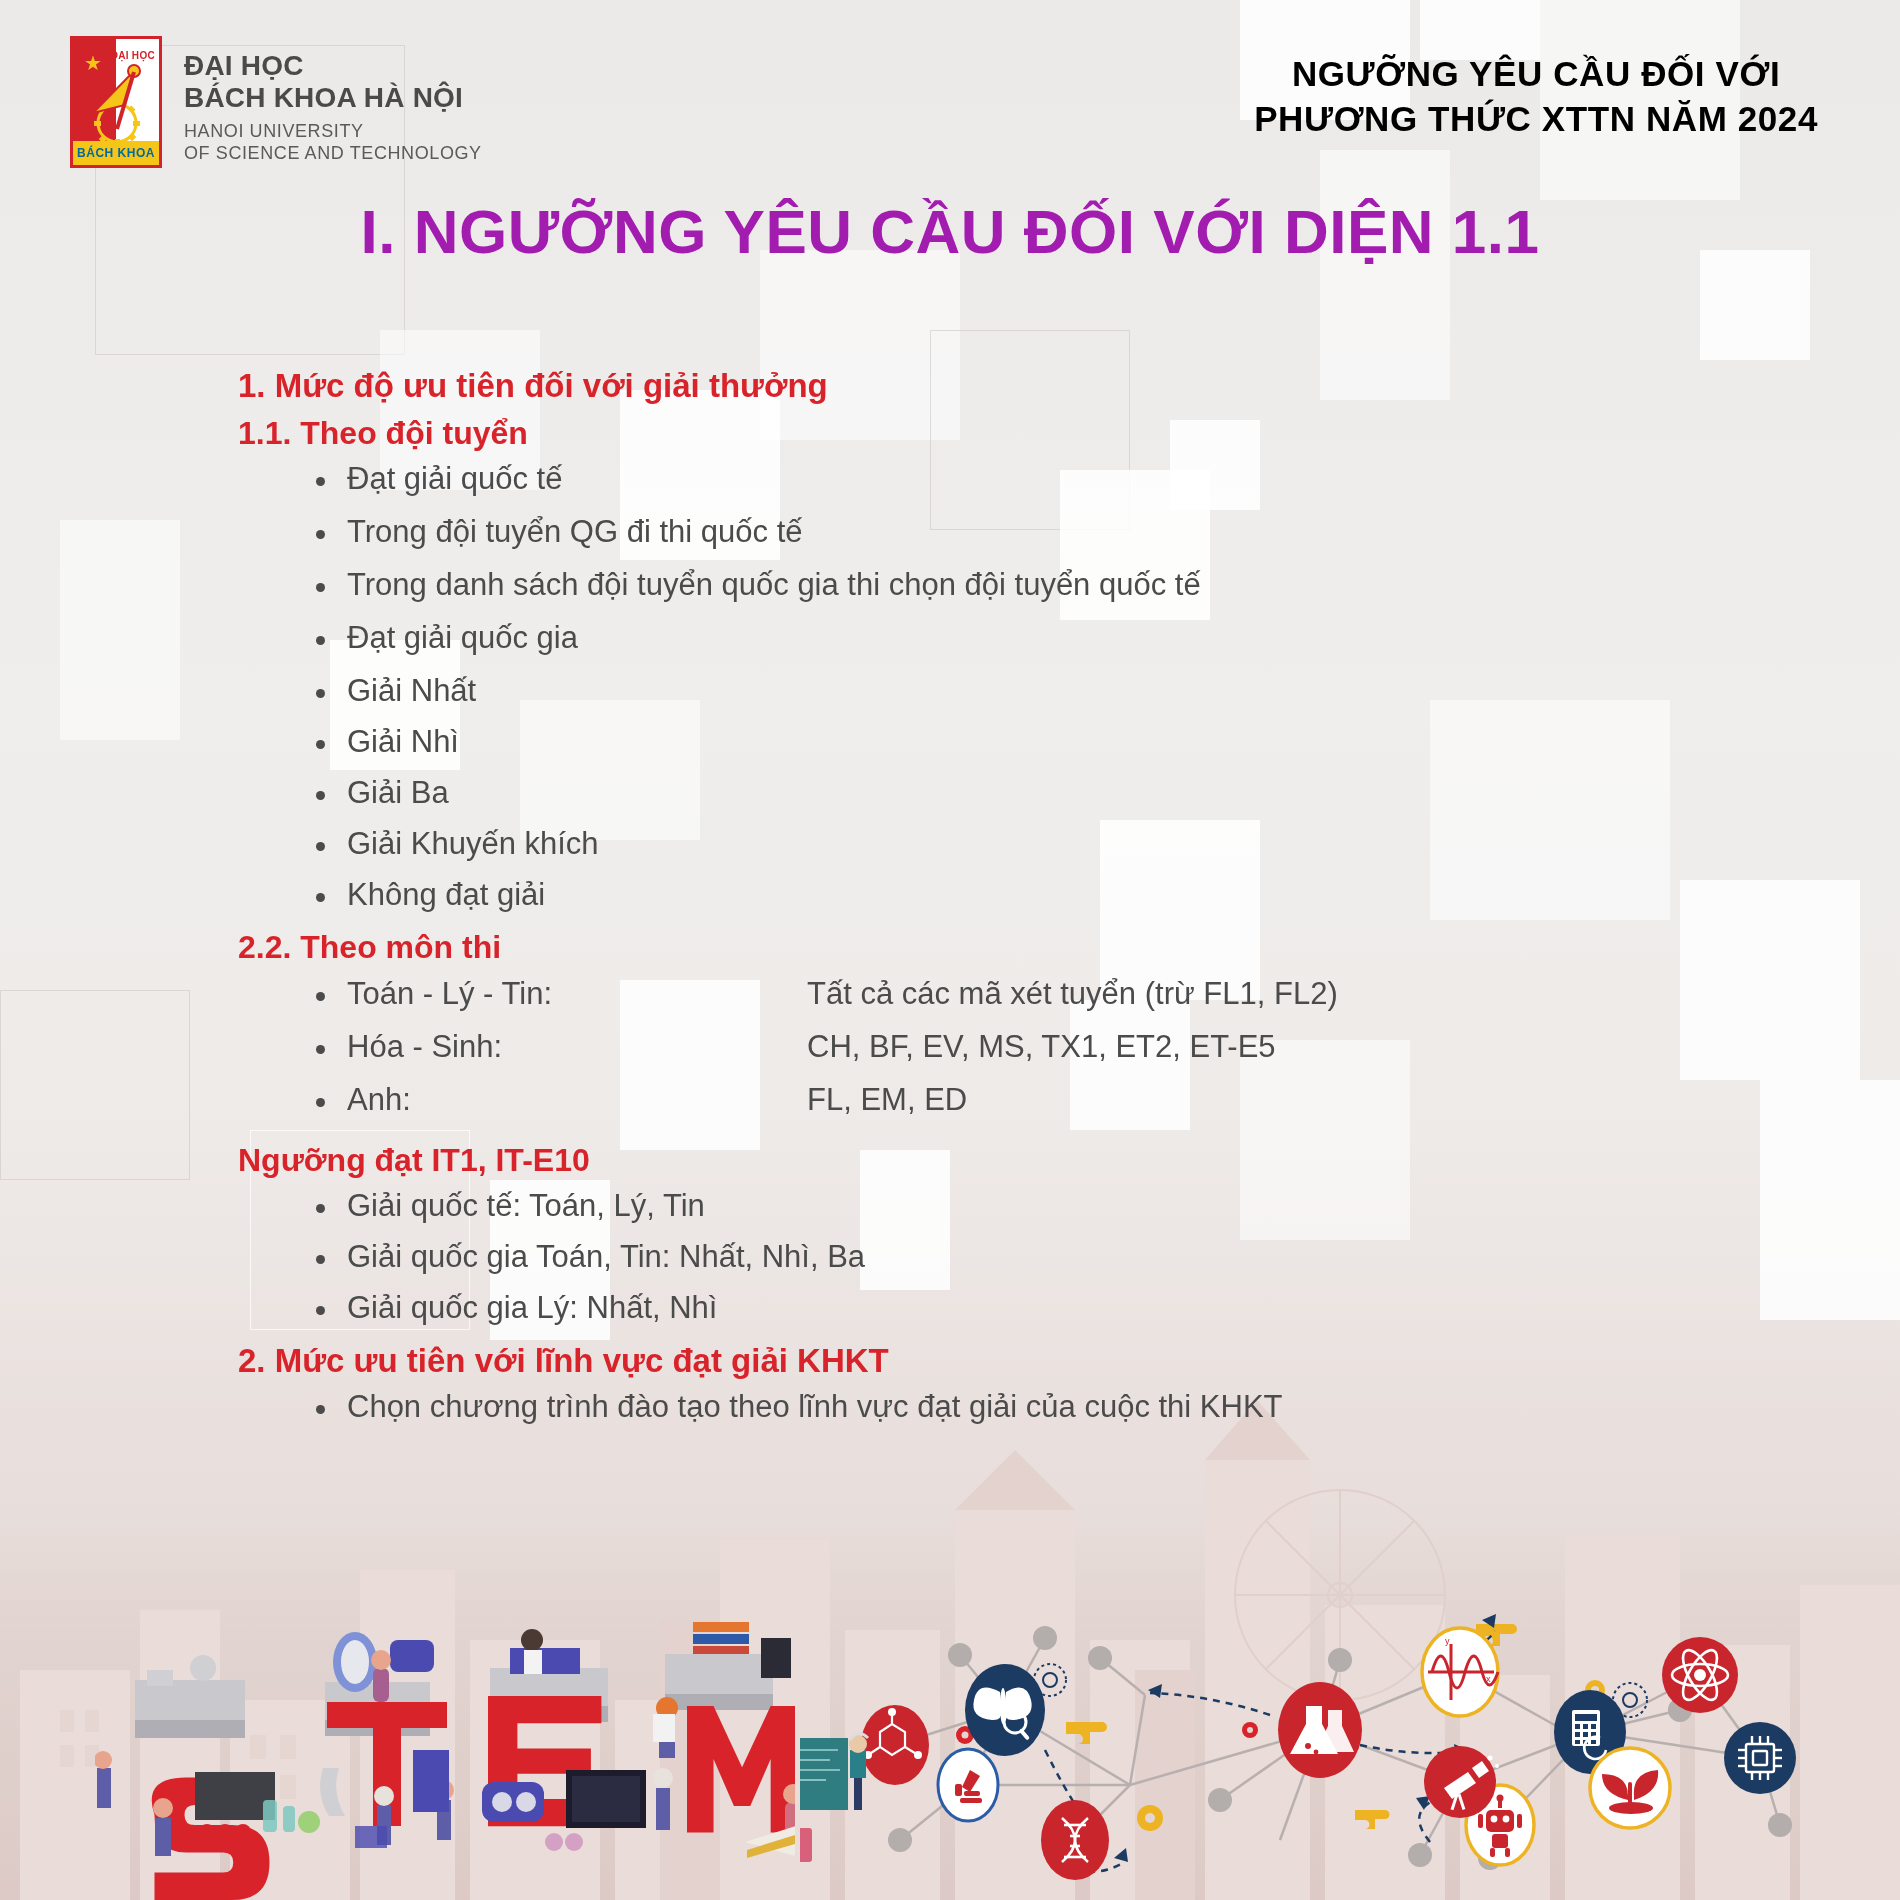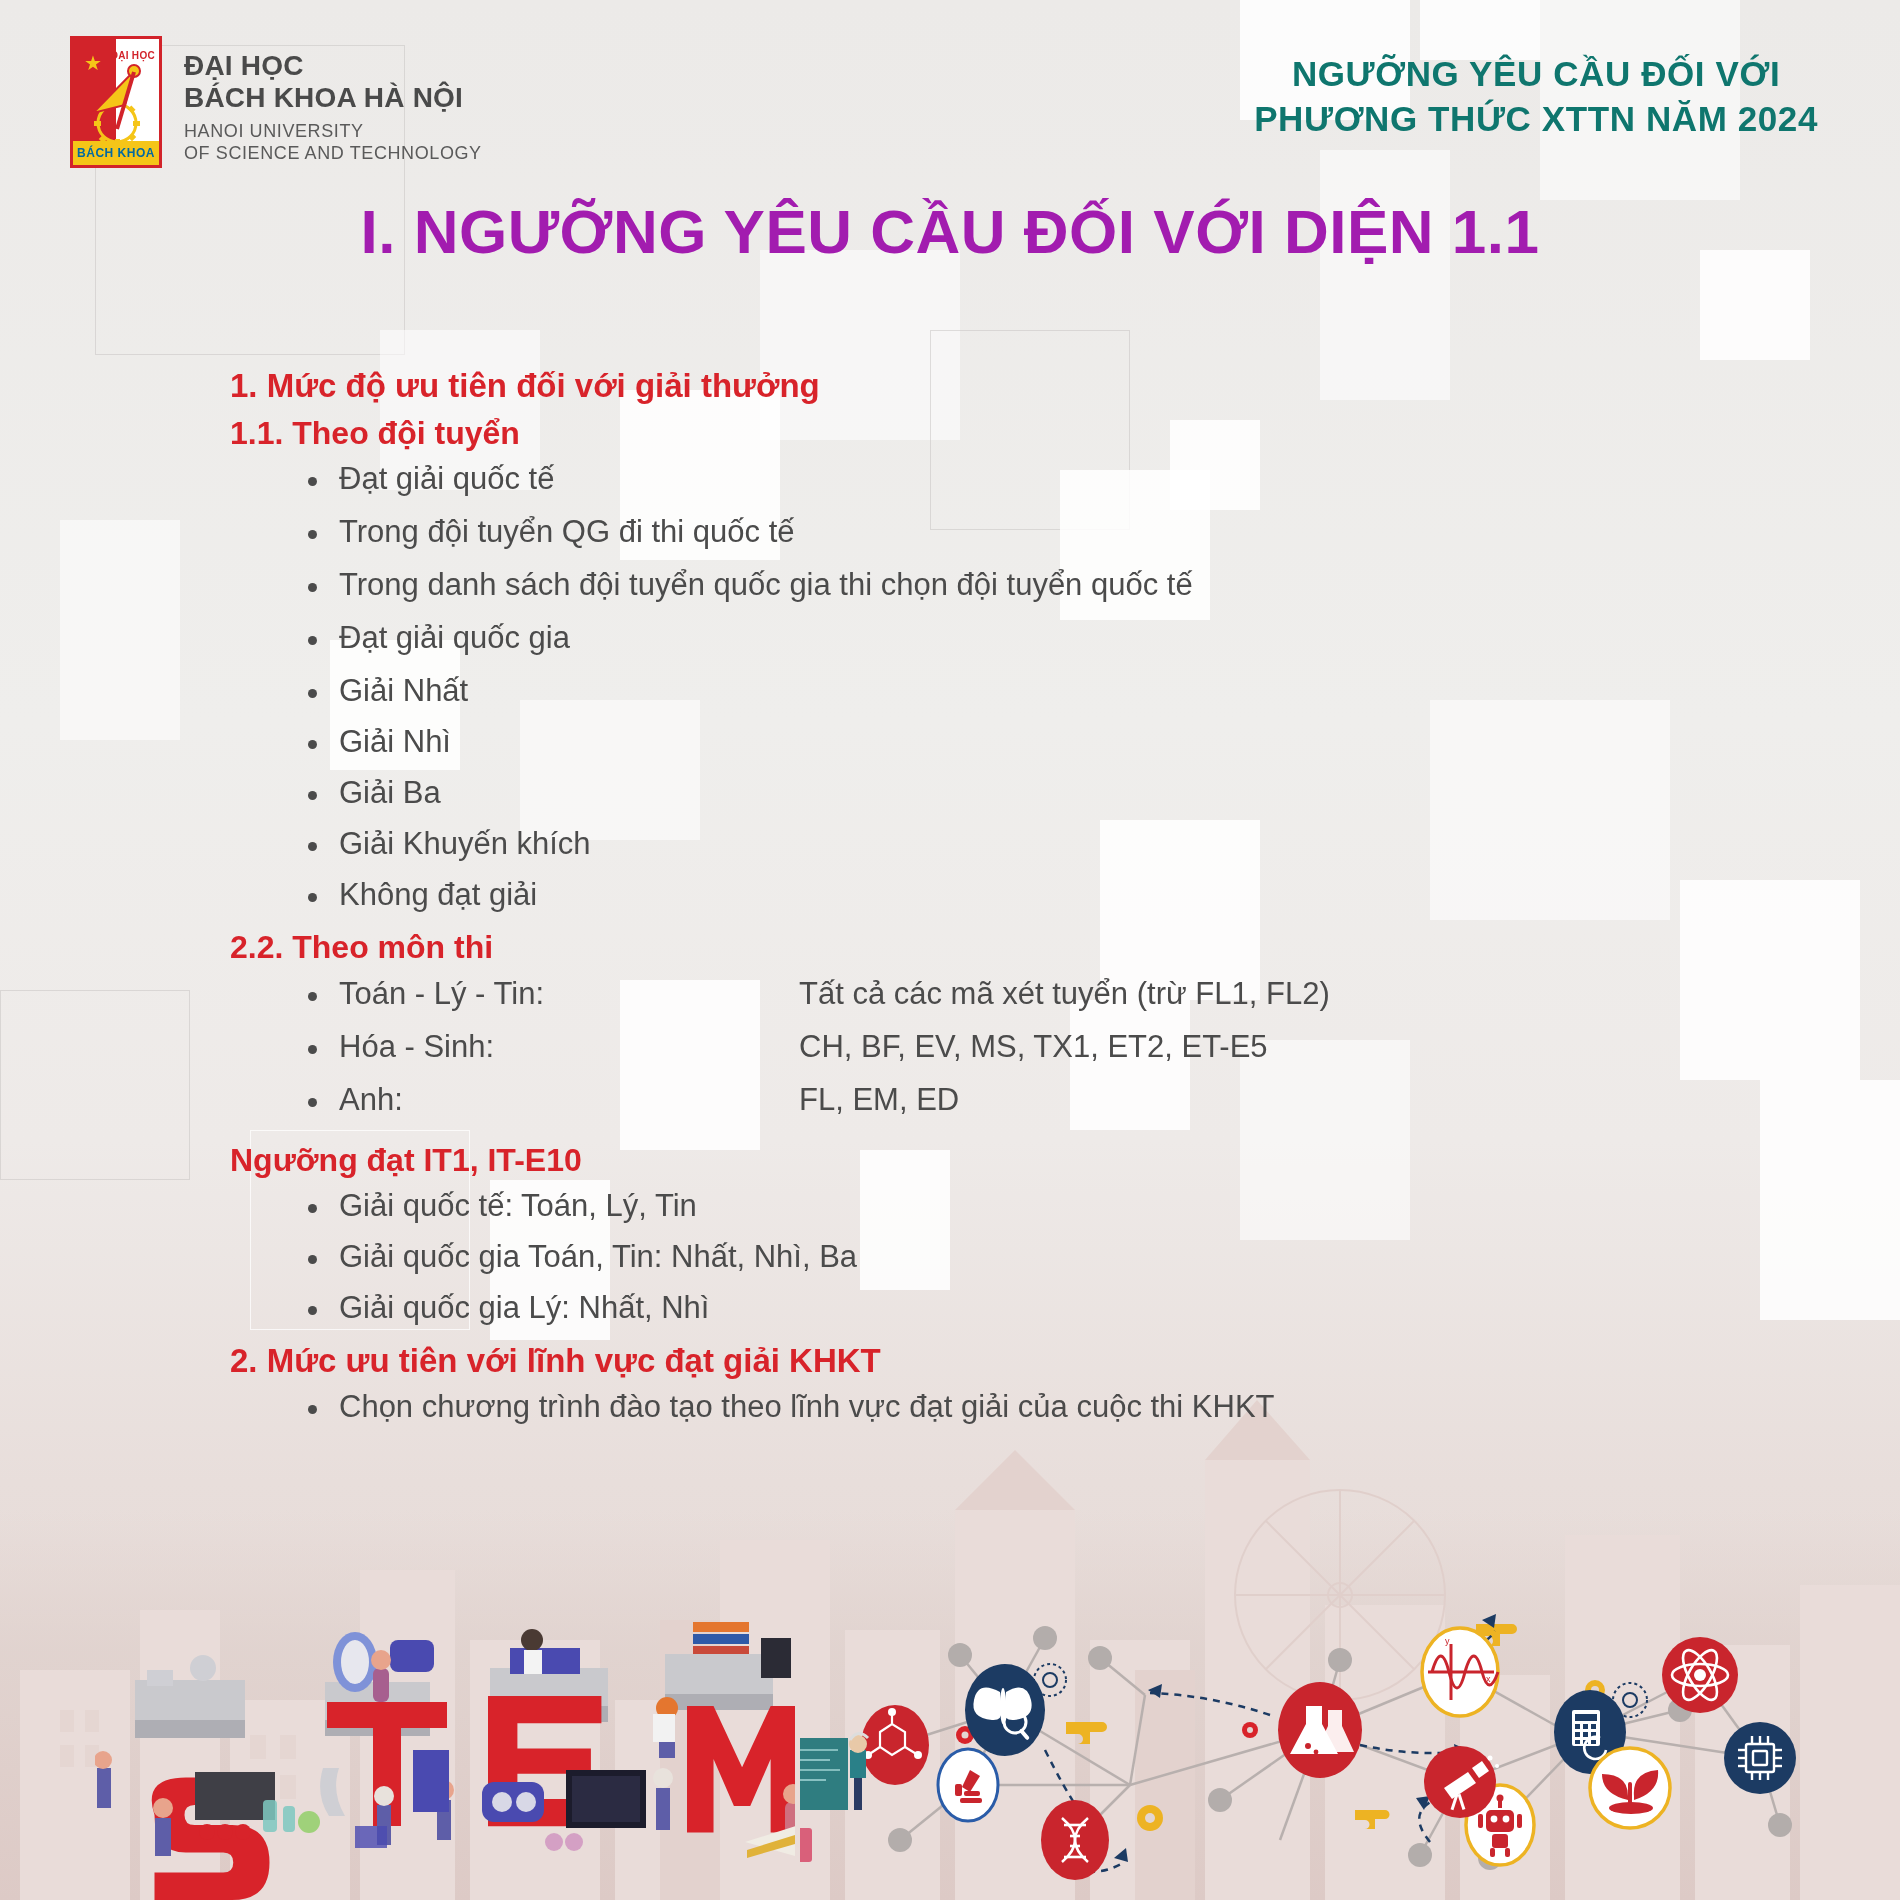--- a/index.html
+++ b/index.html
@@ -51,32 +51,32 @@
   #logo-text { margin-left:22px; padding-top:14px; }
   .logo-l1, .logo-l2 {
     color:#4a4a4a; font-weight:bold; font-size:28px; line-height:1.16;
     letter-spacing:.2px;
   }
   .logo-l3, .logo-l4 { color:#5a5a5a; font-size:18px; line-height:1.22; letter-spacing:.6px; }
   .logo-l3 { margin-top:6px; }
 
   #header-title {
     position:absolute; right:82px; top:52px; text-align:center;
-    color:#0f766e; font-weight:bold; font-size:35px; line-height:1.28;
+    color:#000000; font-weight:bold; font-size:35px; line-height:1.28;
     letter-spacing:.6px;
   }
 
   
   #main-title {
     position:absolute; top:196px; left:0; right:0; text-align:center;
     color:#a21caf; font-weight:bold; font-size:62px; letter-spacing:.5px;
   }
 
   
-  #content { position:absolute; left:8px; top:368px; width:1734px; }
+  #content { position:absolute; left:16px; top:368px; width:1734px; }
   .sec-head {
     color:#d8232a; font-weight:bold; font-size:33px;
     margin-left:222px; line-height:1.1; margin-bottom:12px;
   }
   .sec-head.sub { font-size:32px; }
   .sec-head.pad-top { margin-top:28px; }
 
   ul.bullets { list-style:none; margin:0 0 10px 0; padding:0; }
   ul.bullets li {
     display:flex; align-items:flex-start;

